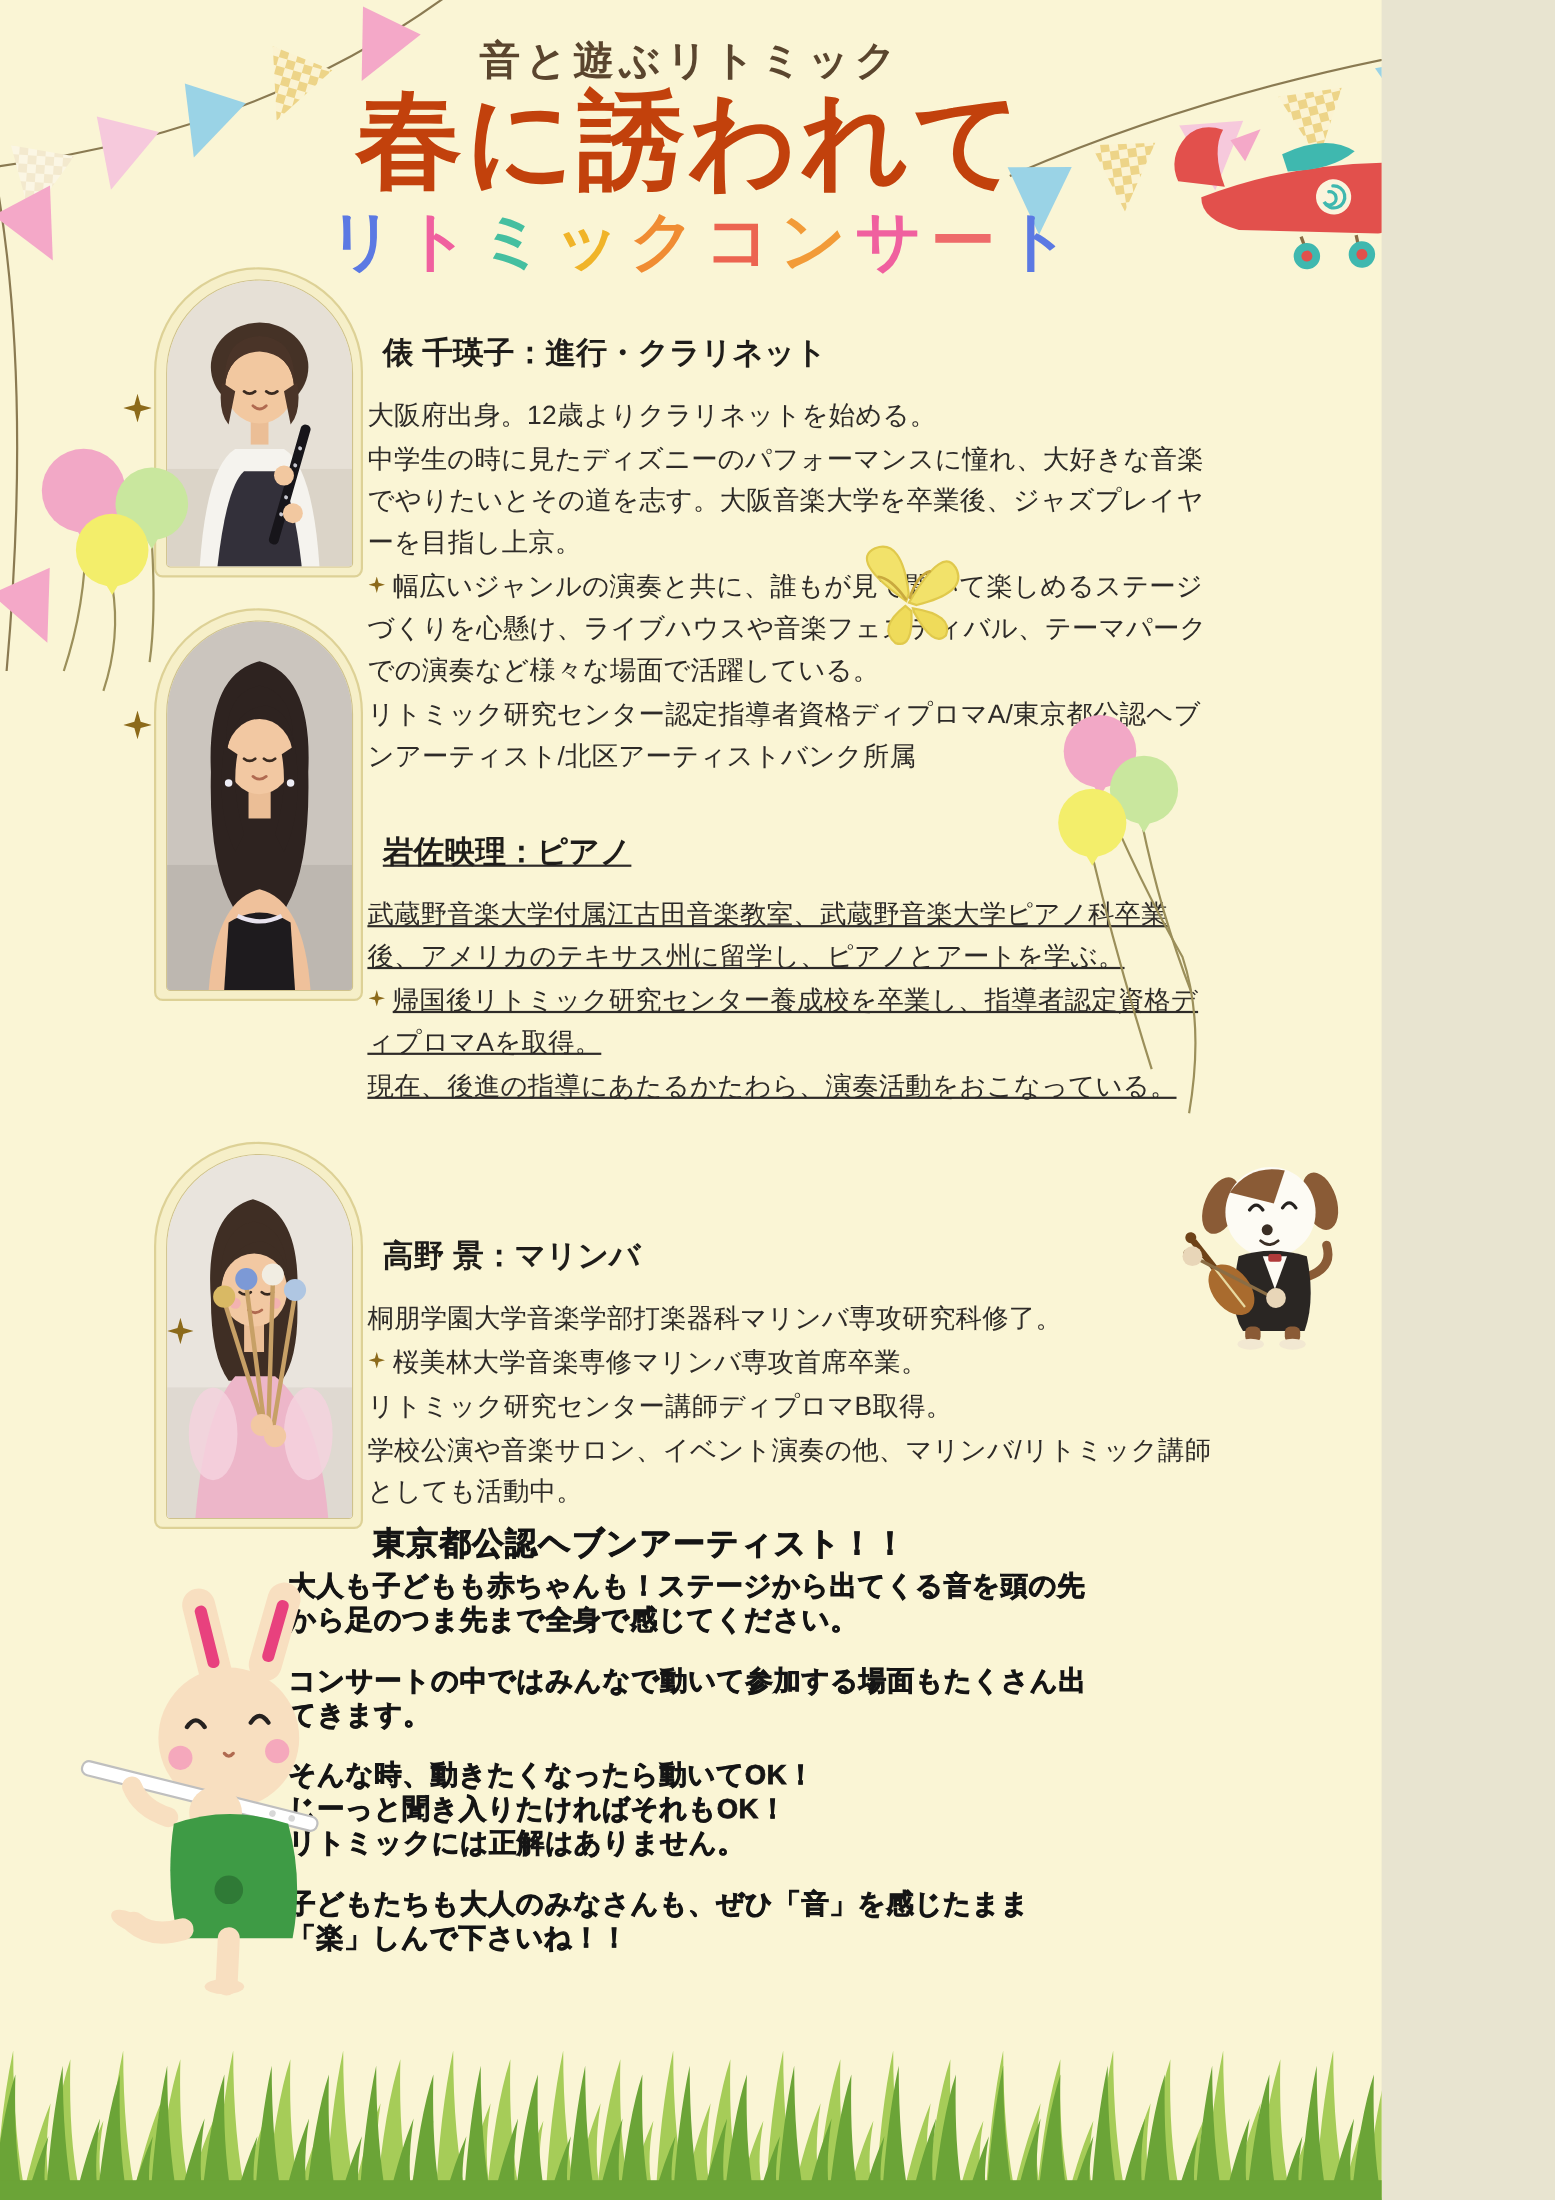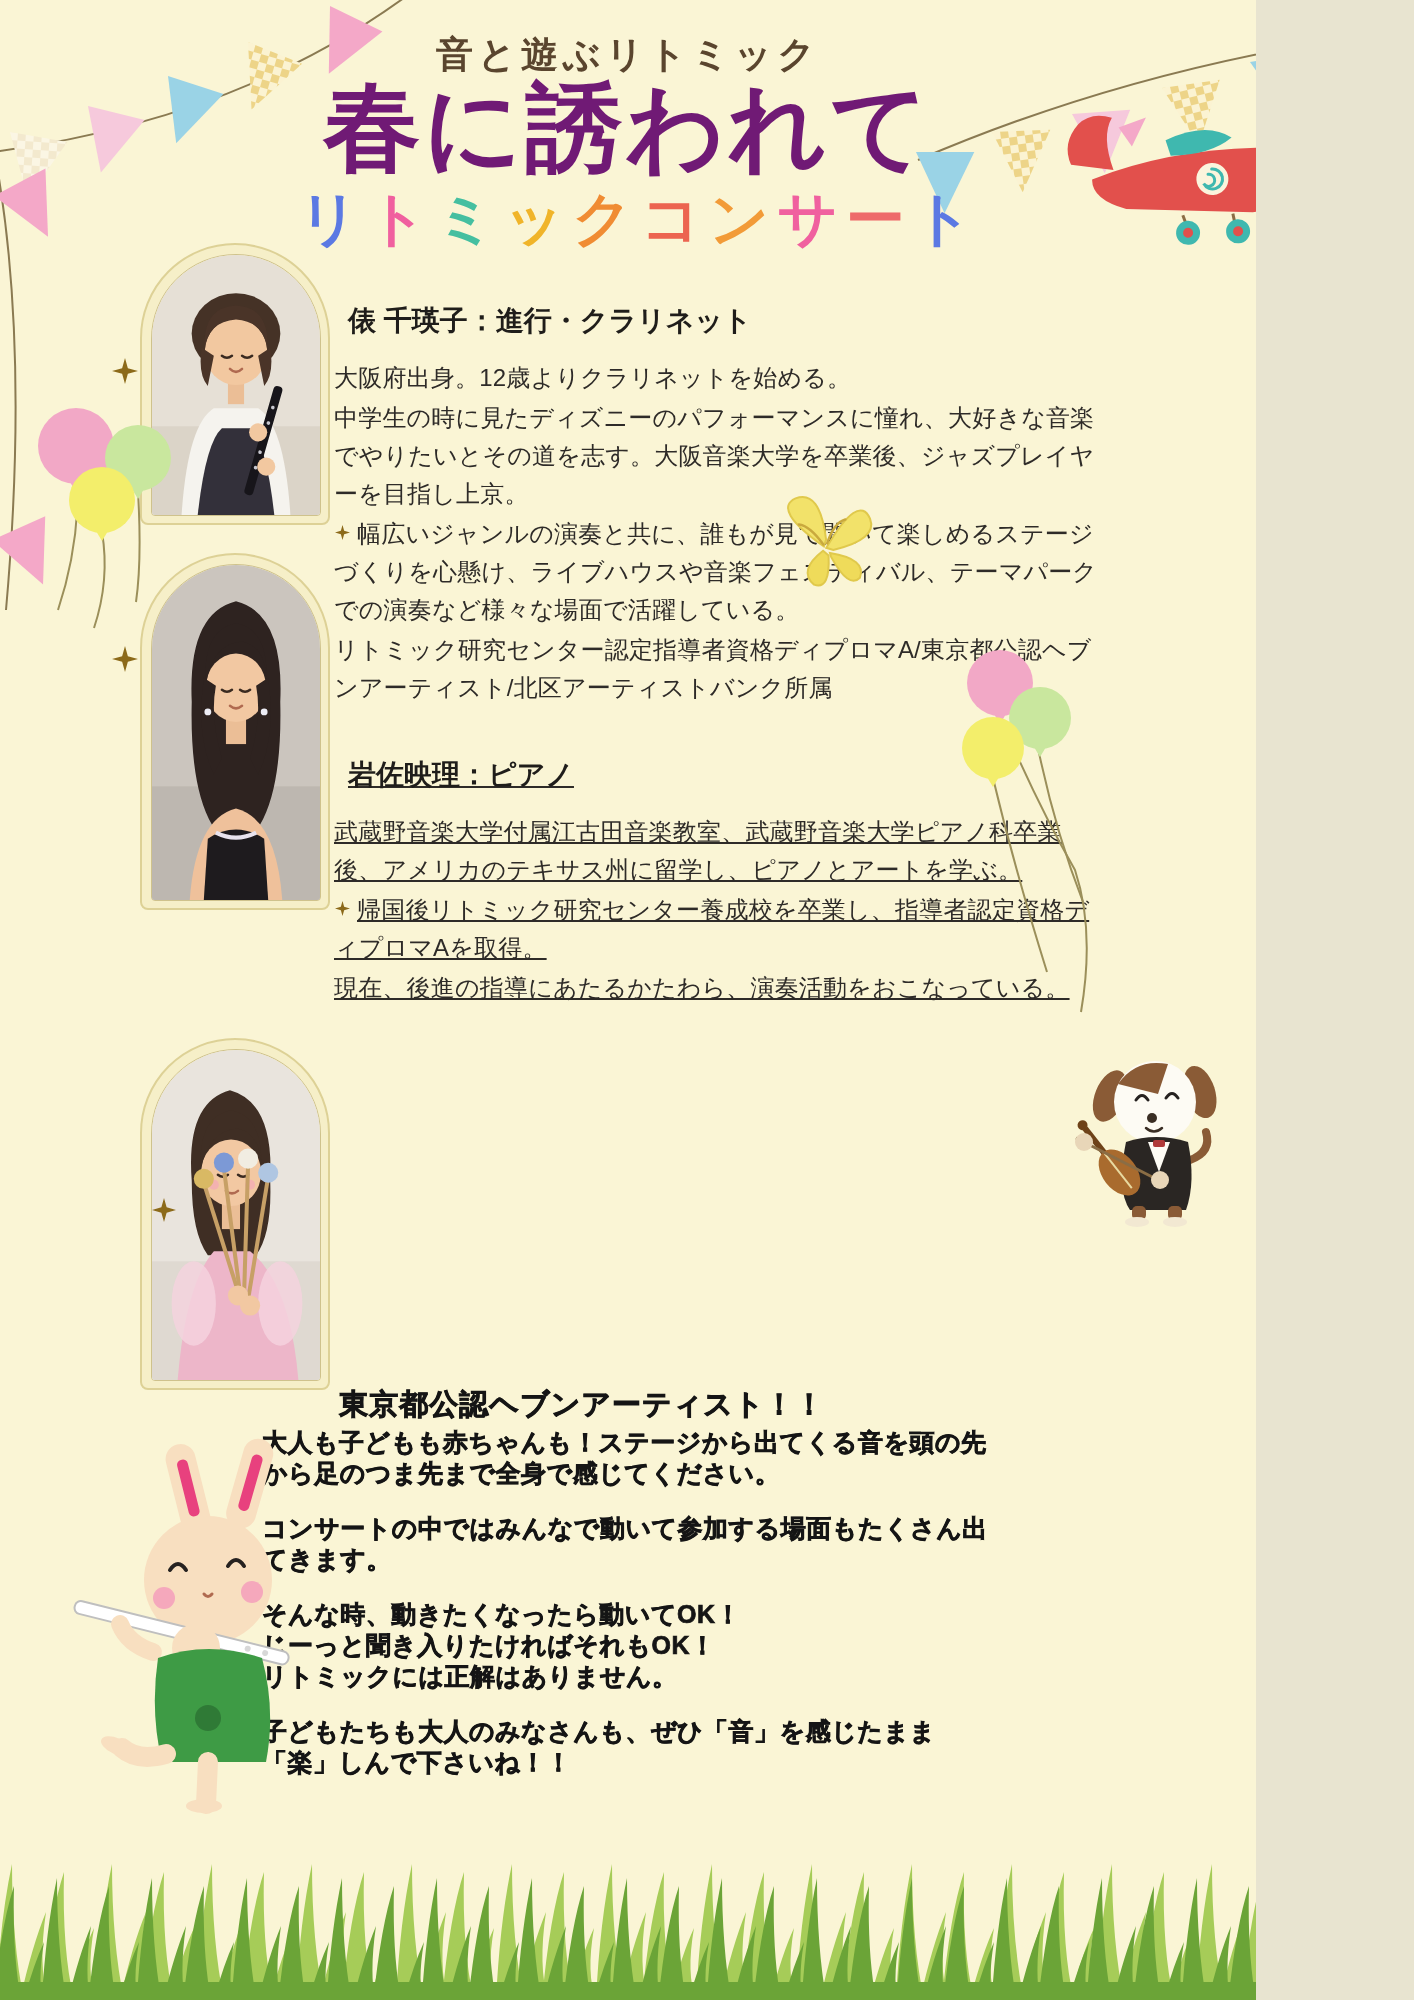--- a/index.html
+++ b/index.html
@@ -3,21 +3,21 @@
 <meta charset="utf-8">
 <style>
   html,body{margin:0;padding:0;background:#e8e4d0;}
   .page{position:relative;width:1256px;height:2000px;background:#FAF5D5;overflow:hidden;
         font-family:"Liberation Sans","DejaVu Sans",sans-serif;color:#2E2B28;}
   .abs{position:absolute;}
   
   .top-title{left:0;right:0;top:30px;text-align:center;font-size:37px;font-weight:bold;
              color:#5A452E;letter-spacing:5px;}
   .main-title{left:0;right:0;top:64px;text-align:center;font-size:97px;font-weight:bold;
-              color:#701a75;letter-spacing:3px;}
+              color:#c2410c;letter-spacing:3px;}
   .sub-title{left:0;right:0;top:180px;text-align:center;font-size:59px;font-weight:bold;
              letter-spacing:8px;margin-left:24px;}
   
   .profile{position:absolute;width:778px;}
   .profile h2{margin:16px;font-size:28px;line-height:44px;font-weight:bold;color:#1F1D1A;}
   .profile p{margin:2px;font-size:24px;line-height:38px;font-weight:500;letter-spacing:.2px;}
   .bullet{display:inline-block;width:15px;height:15px;margin:0 7px 2px 1px;background:#8C6A1A;
           clip-path:polygon(50% 0,61% 39%,100% 50%,61% 61%,50% 100%,39% 61%,0 50%,39% 39%);}
   .sparkle{position:absolute;background:#8C6A1A;
            clip-path:polygon(50% 0,61% 39%,100% 50%,61% 61%,50% 100%,39% 61%,0 50%,39% 39%);}
@@ -224,20 +224,27 @@
         </g>
         <circle cx="52" cy="128" r="10" fill="#D9B964"></circle>
         <circle cx="72" cy="112" r="10" fill="#7C99D6"></circle>
         <circle cx="96" cy="108" r="10" fill="#F1EDE2"></circle>
         <circle cx="116" cy="122" r="10" fill="#AFC6E2"></circle>
         <circle cx="86" cy="244" r="10" fill="#F2C8A2"></circle>
           <circle cx="98" cy="254" r="10" fill="#F2C8A2"></circle>
       </svg>
     </div>
   </div>
+  <div class="profile" id="prof3" style="left:332px;top:1104px;">
+    <h2>高野 景：マリンバ</h2>
+    <p>桐朋学園大学音楽学部打楽器科マリンバ専攻研究科修了。</p>
+    <p><span class="bullet"></span><span>桜美林大学音楽専修マリンバ専攻首席卒業。</span></p>
+    <p>リトミック研究センター講師ディプロマB取得。</p>
+    <p>学校公演や音楽サロン、イベント演奏の他、マリンバ/リトミック講師としても活動中。</p>
+  </div>
   <div class="sparkle" style="left:152px;top:1198px;width:24px;height:24px;"></div>
 
   <div class="welcome">
     <h3>東京都公認ヘブンアーティスト！！</h3>
     <p>大人も子どもも赤ちゃんも！ステージから出てくる音を頭の先から足のつま先まで全身で感じてください。</p>
     <p>コンサートの中ではみんなで動いて参加する場面もたくさん出てきます。</p>
     <p>そんな時、動きたくなったら動いてOK！
 じーっと聞き入りたければそれもOK！
 リトミックには正解はありません。</p>
     <p>子どもたちも大人のみなさんも、ぜひ「音」を感じたまま「楽」しんで下さいね！！</p>

